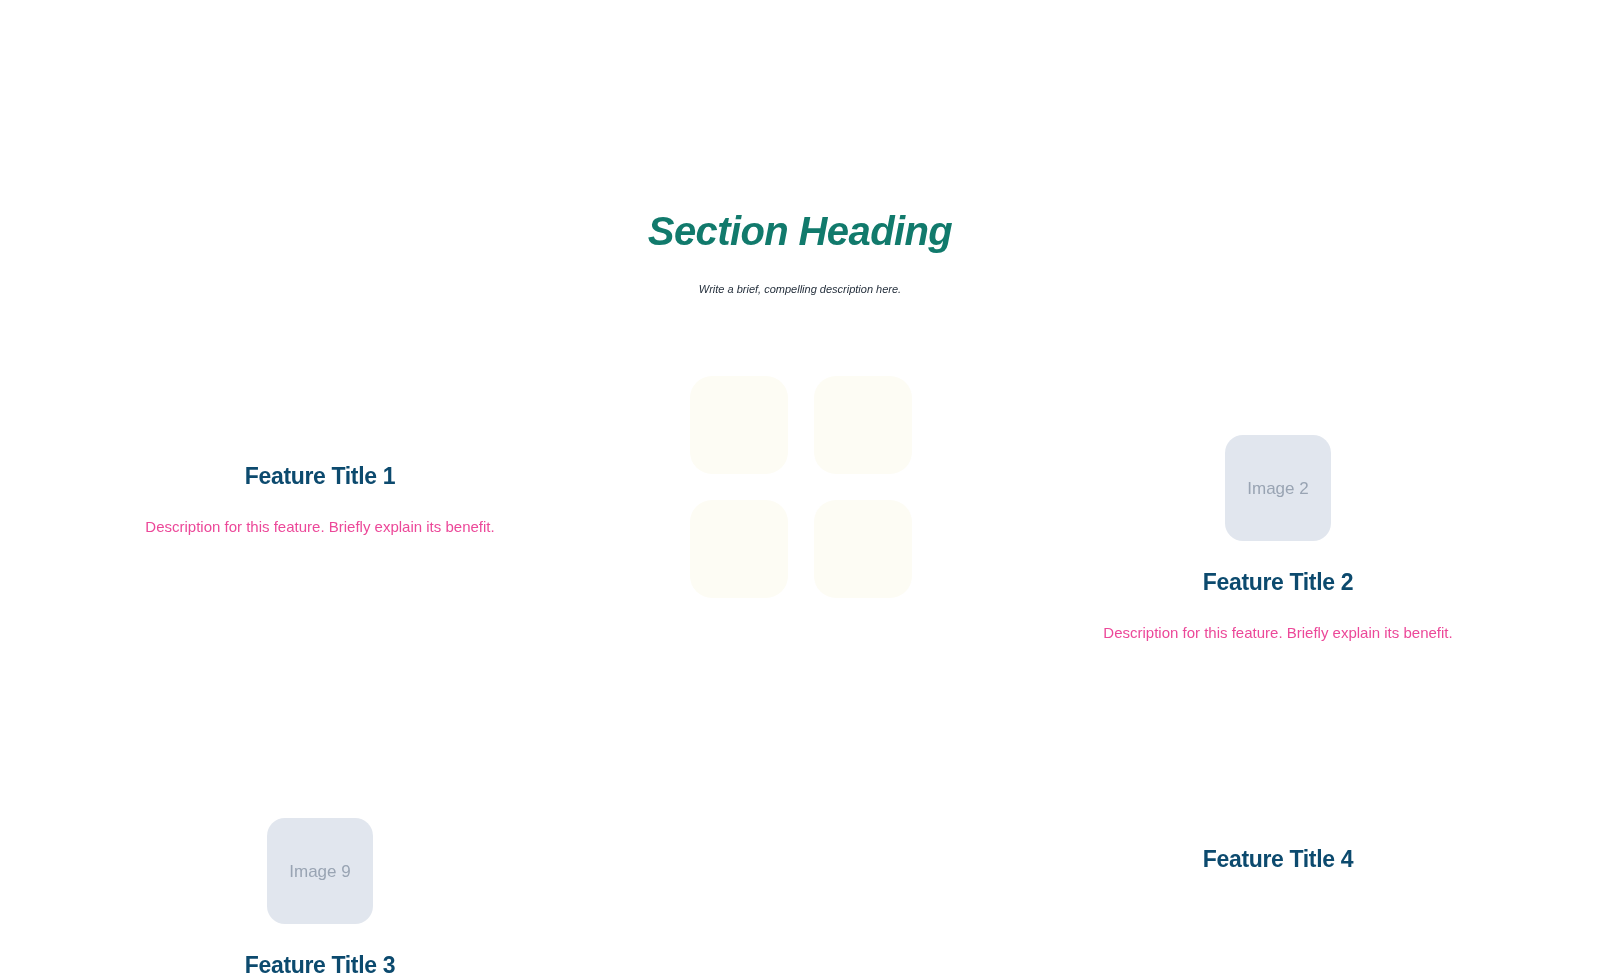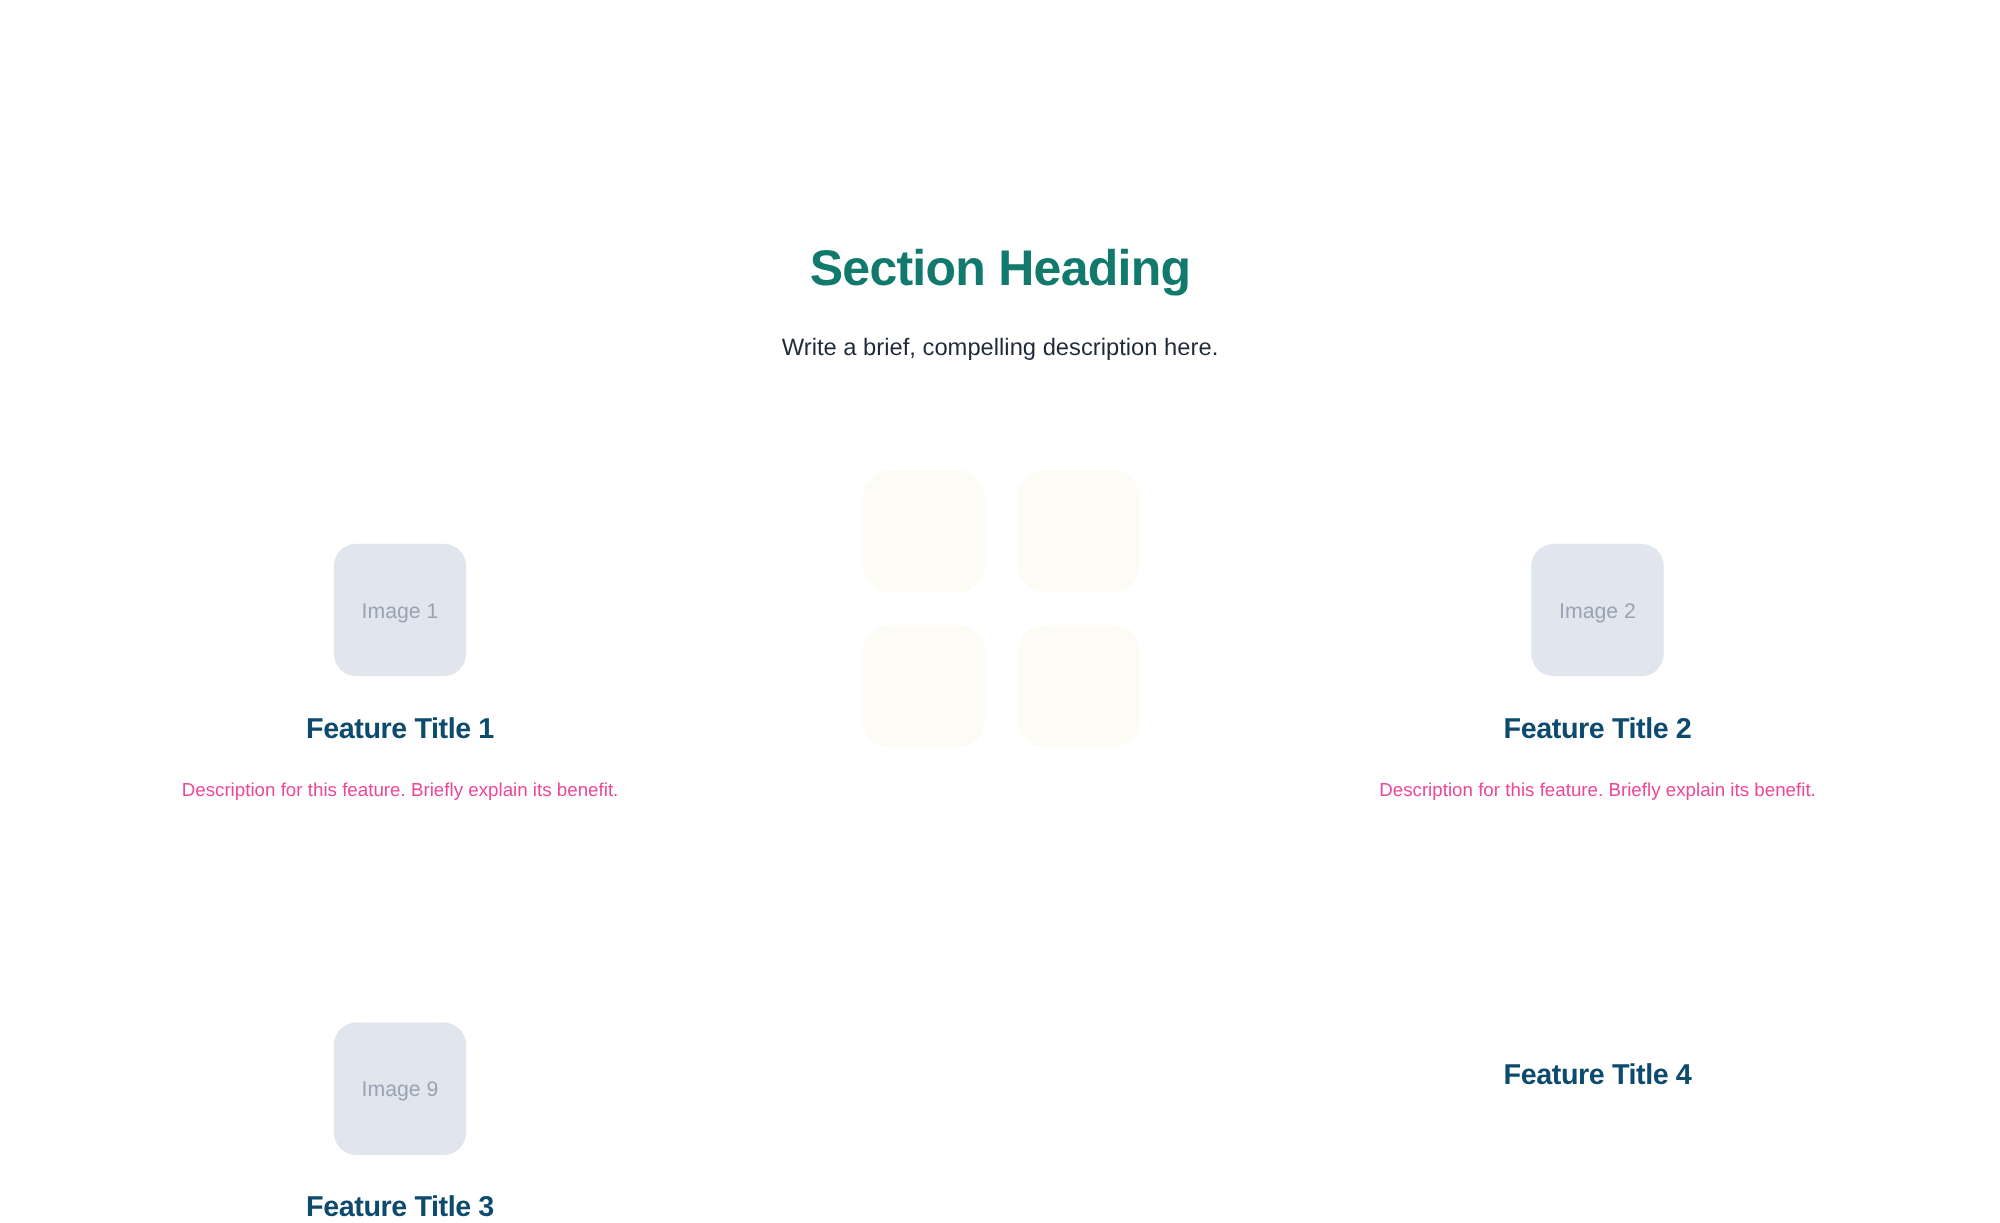--- a/index.html
+++ b/index.html
@@ -43,38 +43,39 @@
     width: 98px;
     height: 98px;
     background: #fdfcf4;
     border-radius: 22px;
   }
 
   
   .header {
     position: absolute;
     left: 0;
-    top: 0;
+    top: 16px;
     width: 1600px;
     z-index: 2;
     text-align: center;
     padding-top: 192px;
+    font-style: italic;
   }
 
   .section-heading {
     font-size: 40px;
     font-weight: 700;
     letter-spacing: -0.6px;
     color: #117a6c;
     line-height: 1.18;
   }
 
   .section-subheading {
     margin-top: 26px;
-    font-size: 19px;
+    font-size: 11px;
     font-weight: 400;
     color: #1f2a37;
     line-height: 1.5;
   }
 
   
   .features {
     position: absolute;
     left: 0;
     top: 435px;
@@ -148,23 +149,20 @@
   </div>
 
   <div class="header">
     <h1 class="section-heading">Section Heading</h1>
     <p class="section-subheading">Write a brief, compelling description here.</p>
   </div>
 
   <div class="features">
 
     <div class="feature-card col-left">
-      <div class="feature-image">
-        <span class="feature-image-label">Image 1</span>
-      </div>
       <h3 class="feature-title">Feature Title 1</h3>
       <p class="feature-desc">Description for this feature. Briefly explain its benefit.</p>
     </div>
 
     <div class="feature-card col-right">
       <div class="feature-image">
         <span class="feature-image-label">Image 2</span>
       </div>
       <h3 class="feature-title">Feature Title 2</h3>
       <p class="feature-desc">Description for this feature. Briefly explain its benefit.</p>

